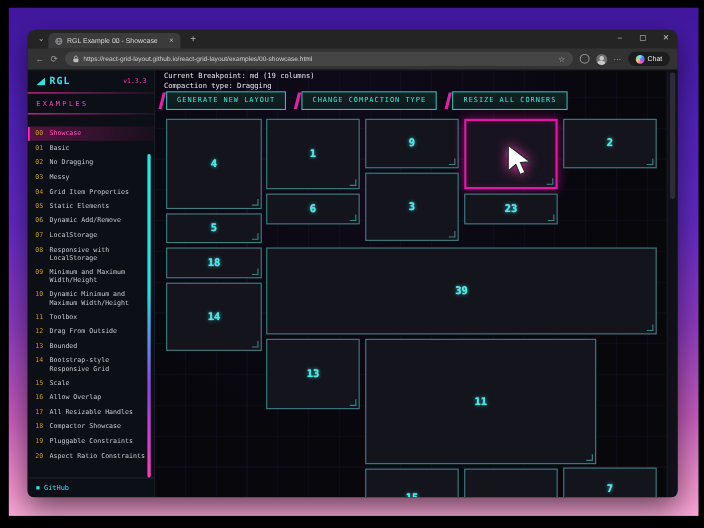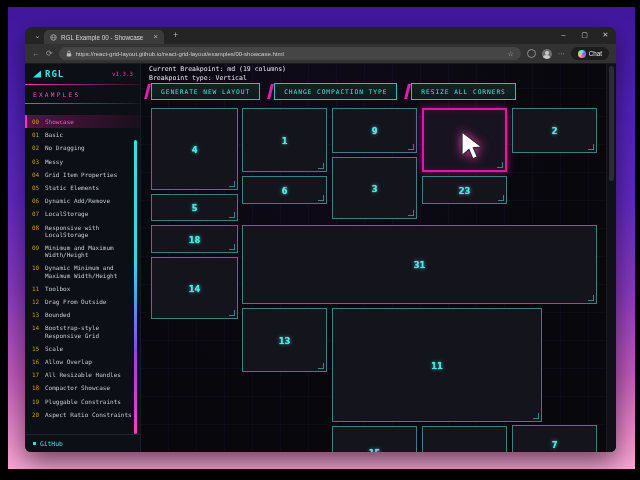--- a/index.html
+++ b/index.html
@@ -233,21 +233,21 @@
           </div>
         </div>
       <div class="sb-scroll"></div>
       <div class="sb-footer">
         <span class="bullet"></span>
         <span class="github-label">GitHub</span>
       </div>
     </div>
     <div class="main">
       <div class="bp-line1">Current Breakpoint: md (19 columns)</div>
-      <div class="bp-line2">Breakpoint type: Vertical</div>
+      <div class="bp-line2">Compaction type: Dragging</div>
       <div class="actions-bar">
           <button class="neon-btn">GENERATE NEW LAYOUT</button>
           <button class="neon-btn">CHANGE COMPACTION TYPE</button>
           <button class="neon-btn">RESIZE ALL CORNERS</button>
         </div>
       <div>
           <div class="grid-item" style="left: 10px; top: 44px; width: 87px; height: 82px;">
             <span class="num">4</span>
             <span class="handle"></span>
           </div>
@@ -281,21 +281,21 @@
           </div>
           <div class="grid-item" style="left: 10px; top: 130px; width: 87px; height: 27px;">
             <span class="num">5</span>
             <span class="handle"></span>
           </div>
           <div class="grid-item" style="left: 10px; top: 161px; width: 87px; height: 28px;">
             <span class="num">18</span>
             <span class="handle"></span>
           </div>
           <div class="grid-item" style="left: 101px; top: 161px; width: 355px; height: 79px;">
-            <span class="num">31</span>
+            <span class="num">39</span>
             <span class="handle"></span>
           </div>
           <div class="grid-item" style="left: 10px; top: 193px; width: 87px; height: 62px;">
             <span class="num">14</span>
             <span class="handle"></span>
           </div>
           <div class="grid-item" style="left: 101px; top: 244px; width: 85px; height: 64px;">
             <span class="num">13</span>
             <span class="handle"></span>
           </div>

